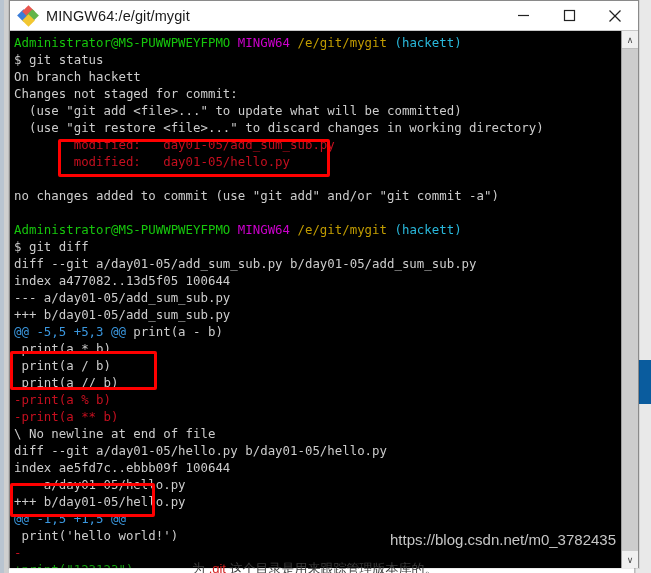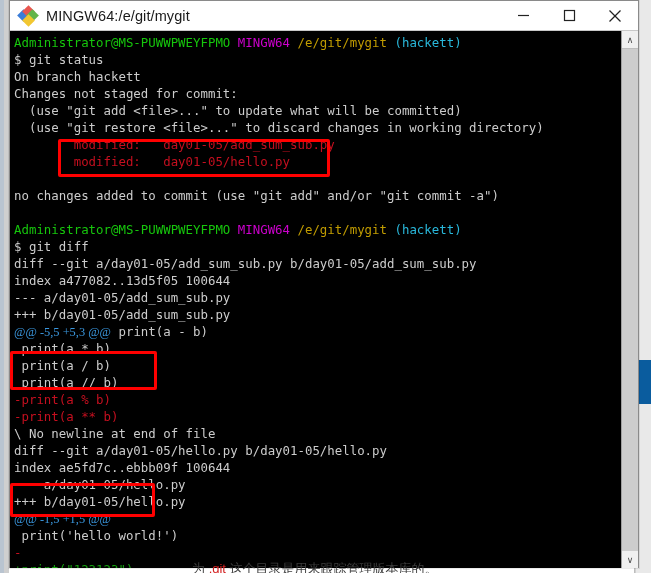--- a/index.html
+++ b/index.html
@@ -139,21 +139,21 @@
     line-height: 17px;
     white-space: pre;
     color: #cccccc;
   }
 
   .ln { height: 17px; }
 
   .c-green   { color: #16c60c; }
   .c-magenta { color: #cc00cc; }
   .c-yellow  { color: #c19c00; }
-  .c-cyan    { color: #3a96dd; font-family: Liberation Serif, serif; }
+  .c-cyan    { color: #3a96dd; }
   .c-cyanb   { color: #29b8db; }
   .c-white   { color: #cccccc; }
   .c-red     { color: #c50f1f; text-align: right; }
   .c-addgrn  { color: #13a10e; }
 
   
   .term-scrollbar {
     position: absolute;
     right: 0; top: 0;
     width: 17px;
@@ -266,20 +266,21 @@
 
     <div class="term-body">
       <div class="term-text" id="term-text"><div class="ln"><span class="c-green">Administrator@MS-PUWWPWEYFPMO </span><span class="c-magenta">MINGW64 </span><span class="c-yellow">/e/git/mygit </span><span class="c-cyanb">(hackett)</span></div><div class="ln"><span class="c-white">$ git status</span></div><div class="ln"><span class="c-white">On branch hackett</span></div><div class="ln"><span class="c-white">Changes not staged for commit:</span></div><div class="ln"><span class="c-white">  (use "git add &lt;file&gt;..." to update what will be committed)</span></div><div class="ln"><span class="c-white">  (use "git restore &lt;file&gt;..." to discard changes in working directory)</span></div><div class="ln"><span class="c-red">        modified:   day01-05/add_sum_sub.py</span></div><div class="ln"><span class="c-red">        modified:   day01-05/hello.py</span></div><div class="ln">&nbsp;</div><div class="ln"><span class="c-white">no changes added to commit (use "git add" and/or "git commit -a")</span></div><div class="ln">&nbsp;</div><div class="ln"><span class="c-green">Administrator@MS-PUWWPWEYFPMO </span><span class="c-magenta">MINGW64 </span><span class="c-yellow">/e/git/mygit </span><span class="c-cyanb">(hackett)</span></div><div class="ln"><span class="c-white">$ git diff</span></div><div class="ln"><span class="c-white">diff --git a/day01-05/add_sum_sub.py b/day01-05/add_sum_sub.py</span></div><div class="ln"><span class="c-white">index a477082..13d5f05 100644</span></div><div class="ln"><span class="c-white">--- a/day01-05/add_sum_sub.py</span></div><div class="ln"><span class="c-white">+++ b/day01-05/add_sum_sub.py</span></div><div class="ln"><span class="c-cyan">@@ -5,5 +5,3 @@</span><span class="c-white"> print(a - b)</span></div><div class="ln"><span class="c-white"> print(a * b)</span></div><div class="ln"><span class="c-white"> print(a / b)</span></div><div class="ln"><span class="c-white"> print(a // b)</span></div><div class="ln"><span class="c-red">-print(a % b)</span></div><div class="ln"><span class="c-red">-print(a ** b)</span></div><div class="ln"><span class="c-white">\ No newline at end of file</span></div><div class="ln"><span class="c-white">diff --git a/day01-05/hello.py b/day01-05/hello.py</span></div><div class="ln"><span class="c-white">index ae5fd7c..ebbb09f 100644</span></div><div class="ln"><span class="c-white">--- a/day01-05/hello.py</span></div><div class="ln"><span class="c-white">+++ b/day01-05/hello.py</span></div><div class="ln"><span class="c-cyan">@@ -1,5 +1,5 @@</span></div><div class="ln"><span class="c-white"> print('hello world!')</span></div><div class="ln"><span class="c-red">-</span></div><div class="ln"><span class="c-addgrn">+print("123123")</span></div></div>
 
       <div id="annotation-layer">
           <div class="redbox" style="left: 48px; top: 108px; width: 272px; height: 38px; border-color: rgb(255, 0, 0);"></div>
           <div class="redbox" style="left: 0px; top: 320px; width: 147px; height: 39px; border-color: rgb(255, 0, 0);"></div>
           <div class="redbox" style="left: 0px; top: 452px; width: 145px; height: 34px; border-color: rgb(255, 0, 0);"></div>
         </div>
 
+      <div class="watermark">https://blog.csdn.net/m0_3782435</div>
 
       <div class="term-scrollbar">
         <div class="sb-arrow up">∧</div>
         <div class="sb-thumb"></div>
         <div class="sb-arrow down">∨</div>
       </div>
     </div>
   </div>
 
   <div class="caption">

